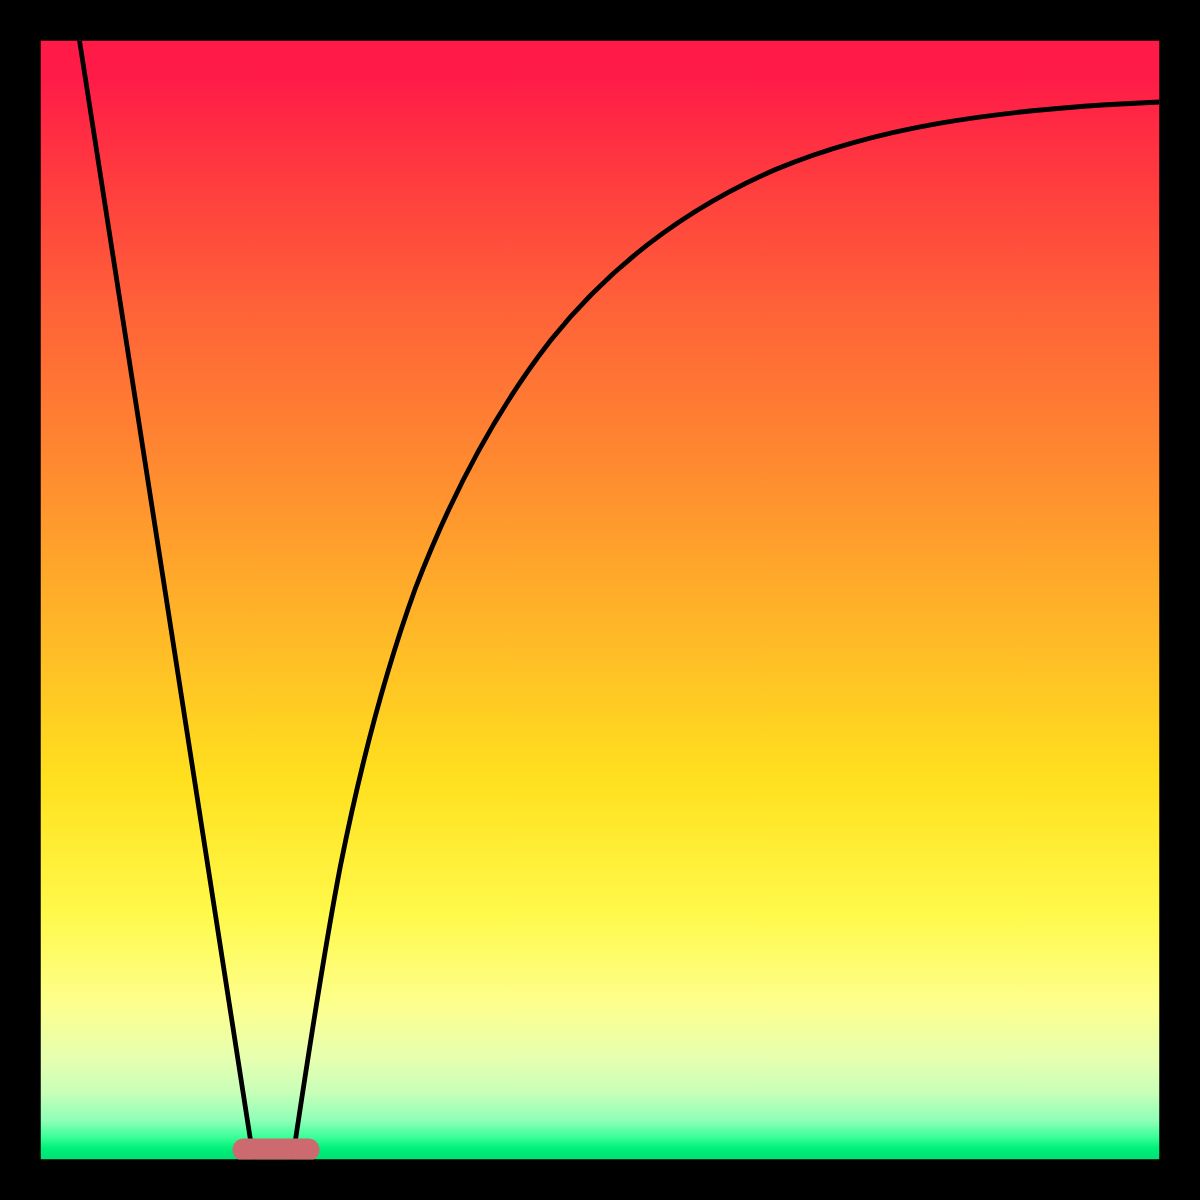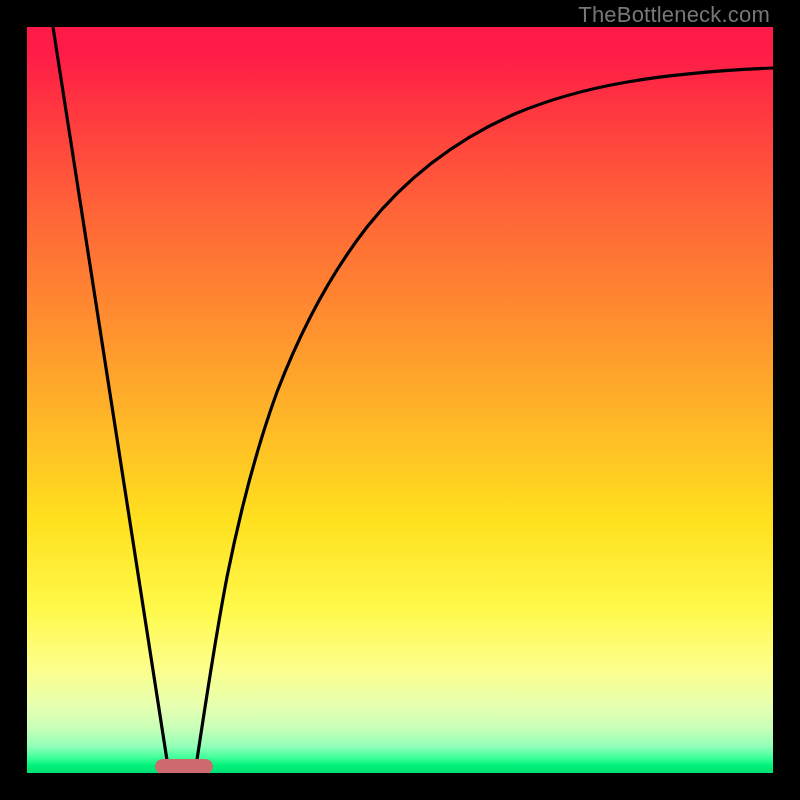--- a/index.html
+++ b/index.html
@@ -68,21 +68,20 @@
     position: absolute;
     inset: 0;
     width: 100%;
     height: 100%;
   }
 </style>
 </head>
 <body>
 
 <div class="frame">
-  <div class="watermark">TheBottleneck.com</div>
 
   <div class="plot">
     <div class="gradient"></div>
 
     <svg class="curve" viewBox="0 0 746 746" preserveAspectRatio="none">
 
       <path d="M 26 0 L 142 746" fill="none" stroke="#000" stroke-width="3.2" stroke-linecap="round"></path>
 
       <path d="M 168 746
                C 178 680, 188 612, 200 550

